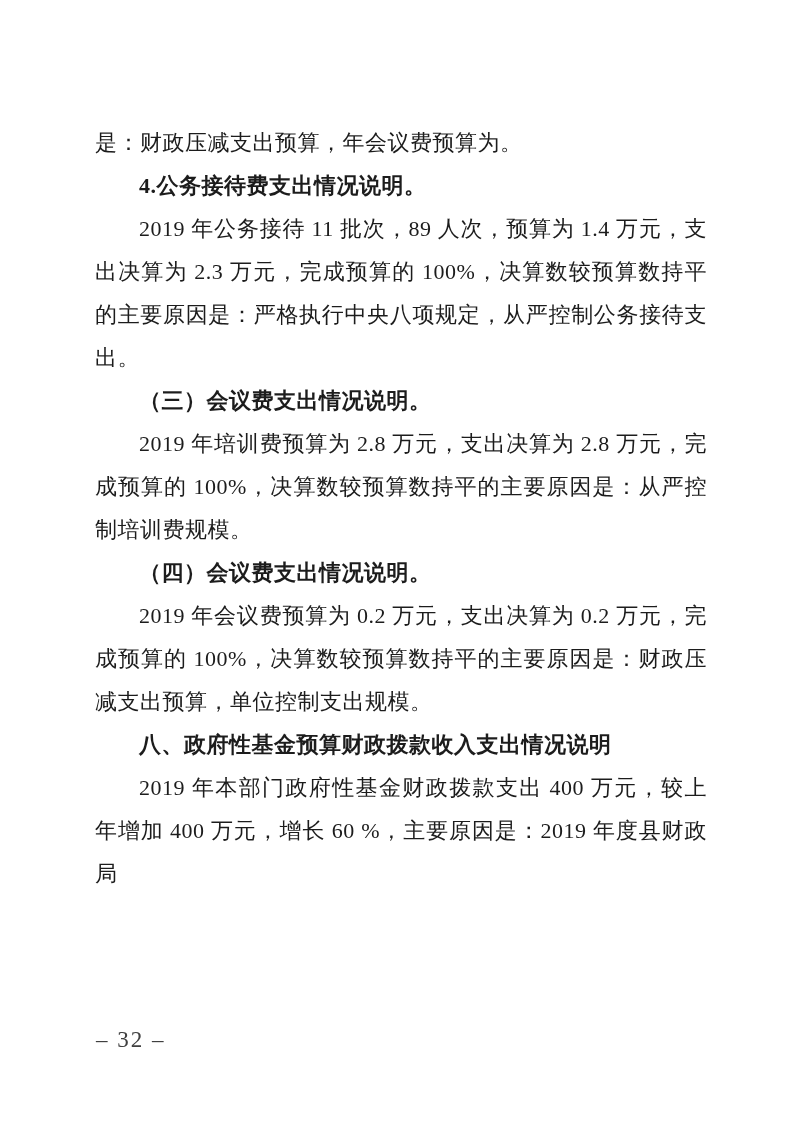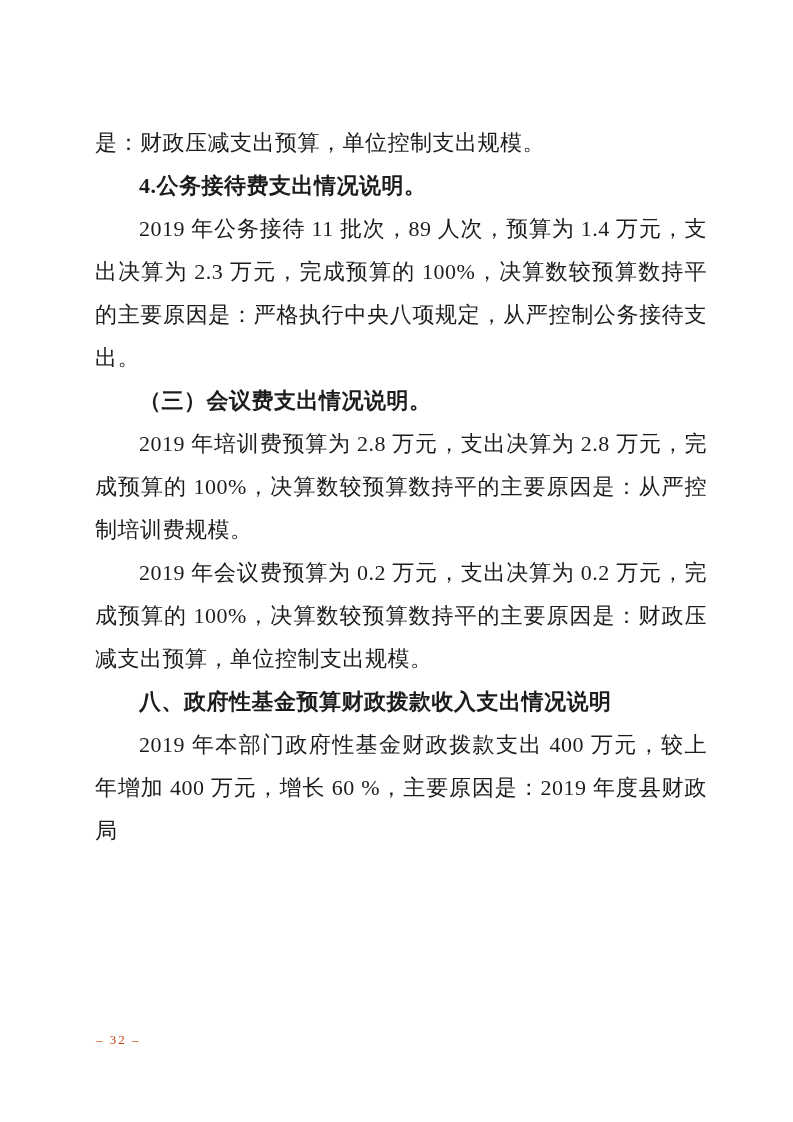--- a/index.html
+++ b/index.html
@@ -37,42 +37,43 @@
     text-indent: 0;
   }
   .heading {
     text-indent: 2em;
     font-weight: bold;
   }
   .footer {
     position: absolute;
     left: 96px;
     top: 1028px;
-    font-size: 13px;
+    font-size: 23px;
     line-height: 24px;
-    color: #c2410c;
+    color: #404040;
     letter-spacing: 2px;
   }
 </style>
 </head>
 <body>
 
 <div class="page">
 
   <div class="content">
-    <p class="para-continued">是：财政压减支出预算，单位控制支出规模。</p>
+    <p class="para-continued">是：财政压减支出预算，年会议费预算为。</p>
 
     <p class="heading">4.公务接待费支出情况说明。</p>
 
     <p class="para">2019 年公务接待 11 批次，89 人次，预算为 1.4 万元，支出决算为 2.3 万元，完成预算的 100%，决算数较预算数持平的主要原因是：严格执行中央八项规定，从严控制公务接待支出。</p>
 
     <p class="heading">（三）会议费支出情况说明。</p>
 
     <p class="para">2019 年培训费预算为 2.8 万元，支出决算为 2.8 万元，完成预算的 100%，决算数较预算数持平的主要原因是：从严控制培训费规模。</p>
 
+    <p class="heading">（四）会议费支出情况说明。</p>
 
     <p class="para">2019 年会议费预算为 0.2 万元，支出决算为 0.2 万元，完成预算的 100%，决算数较预算数持平的主要原因是：财政压减支出预算，单位控制支出规模。</p>
 
     <p class="heading">八、政府性基金预算财政拨款收入支出情况说明</p>
 
 
     <p class="para">2019 年本部门政府性基金财政拨款支出 400 万元，较上年增加 400 万元，增长 60 %，主要原因是：2019 年度县财政局</p>
   </div>
 
   <div class="footer">– 32 –</div>

